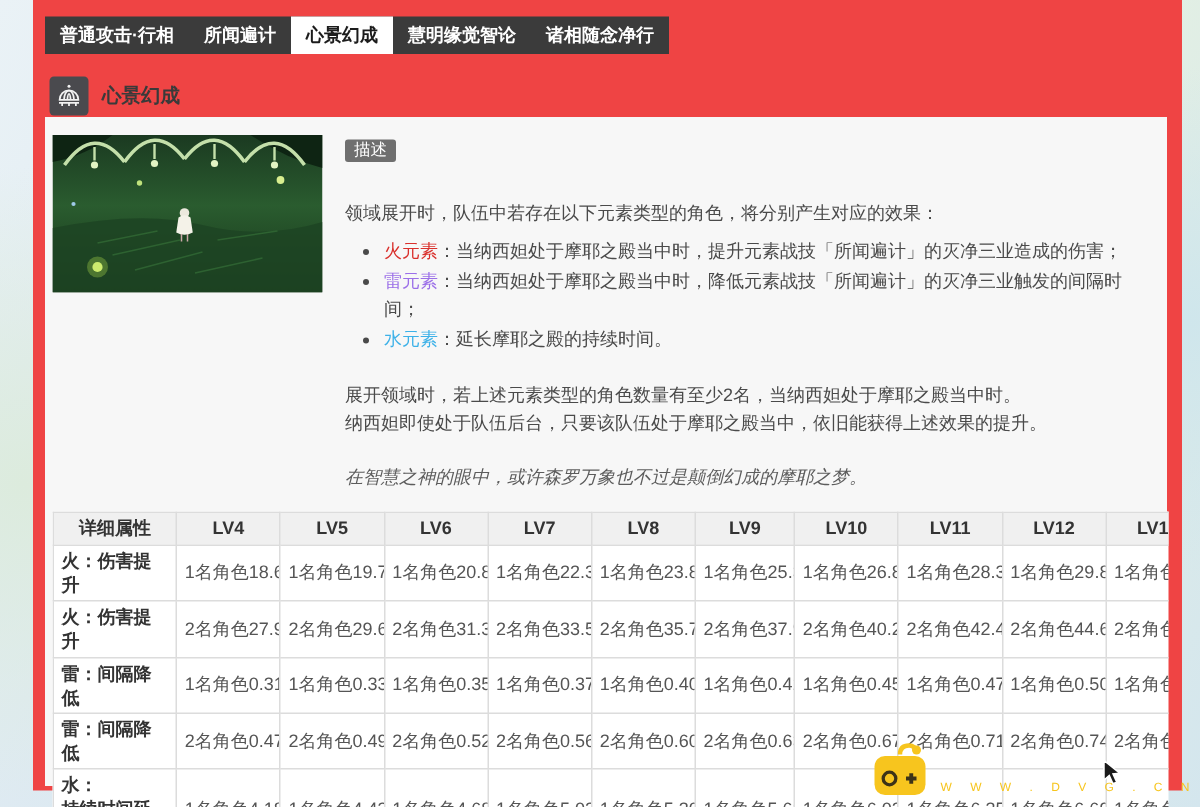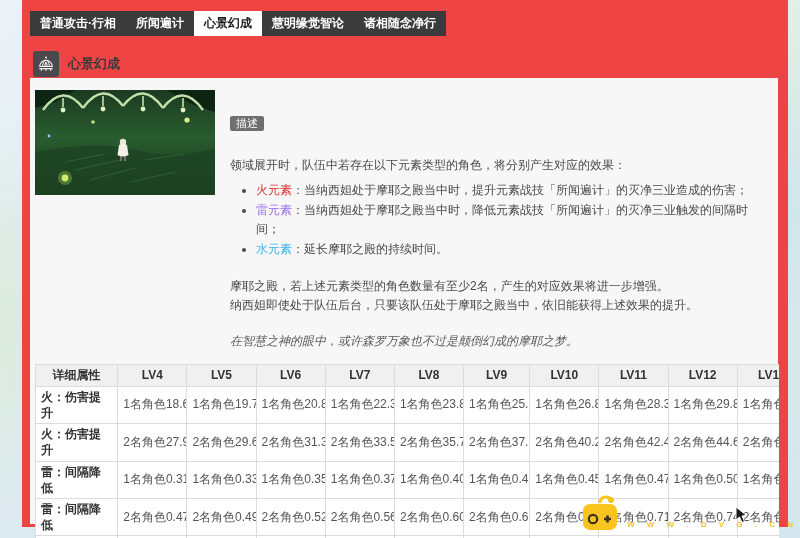--- a/index.html
+++ b/index.html
@@ -23,41 +23,41 @@
   
   .skill-header { position:absolute; left:11px; top:51px; display:flex; align-items:center; }
   .skill-icon { width:26px; height:26px; background:#4a4a4e; border-radius:3px; display:flex; align-items:center; justify-content:center; flex:none; }
   .skill-title { margin-left:9px; font-size:13px; font-weight:bold; color:#3a3a3a; }
 
   
   .panel { position:absolute; left:8px; top:78px; width:748px; height:446px; background:#f7f7f7; }
 
   .desc-row { display:flex; padding:12px 8px 0 5px; }
   .shot { width:180px; height:105px; flex:none; display:block; }
-  .desc-text { margin-left:15px; font-size:12px; color:#4a4a4a; line-height:1.55; width:540px;margin-top:24px; }
+  .desc-text { margin-left:15px; font-size:12px; color:#4a4a4a; line-height:1.55; width:540px; }
   .badge { display:inline-block; background:#6f6f6f; color:#fff; font-size:11px; line-height:15px; padding:0 6px; border-radius:2px; margin-bottom:7px; }
   .bullets { margin:6px 0 0 0; padding-left:26px; }
   .bullets li { margin:2px 0; }
   .el-name { font-weight:normal; }
   .para2 { margin-top:18px; }
   .flavor { margin-top:18px; font-style:italic; color:#5c5c5c; }
 
   
   .table-wrap { margin:13px 0 0 5px; width:744px; overflow:hidden; background:#fff; }
   table { border-collapse:collapse; table-layout:fixed; width:772px; font-size:12px; }
   th,td { border:1px solid #dcdcdc; padding:2px 5px; }
   thead th { background:#f0f0f0; font-weight:bold; color:#333; text-align:center; height:21px; }
   tbody th { font-weight:bold; text-align:left; color:#333; white-space:pre-line; background:#fff; line-height:1.35; }
   tbody td { color:#555; text-align:left; white-space:nowrap; overflow:hidden; height:20px; }
 
   
   .watermark { position:absolute; right:2px; bottom:4px; display:flex; align-items:center; z-index:50; }
   .wm-text { margin-left:5px; text-align:center; }
   .wm-title { font-size:25px; font-weight:bold; font-style:italic; color:#f7c51e; letter-spacing:1px; line-height:1; }
-  .wm-sub { font-size:8px; color:#f7c51e; letter-spacing:5px; font-weight:bold; margin-top:20px;text-align:right; }
+  .wm-sub { font-size:8px; color:#f7c51e; letter-spacing:5px; font-weight:normal; margin-top:20px;text-align:right; }
 
   .cursor { position:absolute; left:735px; top:506px; z-index:60; }
 </style>
 </head>
 <body>
 
 <div class="card">
 
   <div class="tabbar" id="tabbar">
       <div class="tab">普通攻击·行相</div>
@@ -123,21 +123,21 @@
 
       <div class="desc-text">
         <span class="badge">描述</span>
         <div class="para2">领域展开时，队伍中若存在以下元素类型的角色，将分别产生对应的效果：</div>
         <ul class="bullets" id="bullets">
             <li><span class="el-name" style="color: rgb(217, 48, 44);">火元素</span><span>：当纳西妲处于摩耶之殿当中时，提升元素战技「所闻遍计」的灭净三业造成的伤害；</span></li>
             <li><span class="el-name" style="color: rgb(155, 111, 232);">雷元素</span><span>：当纳西妲处于摩耶之殿当中时，降低元素战技「所闻遍计」的灭净三业触发的间隔时间；</span></li>
             <li><span class="el-name" style="color: rgb(61, 177, 232);">水元素</span><span>：延长摩耶之殿的持续时间。</span></li>
           </ul>
         <div class="para2">
-          <div>摩耶之殿，若上述元素类型的角色数量有至少2名，产生的对应效果将进一步增强。</div>
+          <div>展开领域时，若上述元素类型的角色数量有至少2名，当纳西妲处于摩耶之殿当中时。</div>
           <div>纳西妲即使处于队伍后台，只要该队伍处于摩耶之殿当中，依旧能获得上述效果的提升。</div>
         </div>
         <div class="flavor">在智慧之神的眼中，或许森罗万象也不过是颠倒幻成的摩耶之梦。</div>
       </div>
     </div>
 
     <div class="table-wrap">
       <table>
         <thead>
             <tr id="thead-row">

